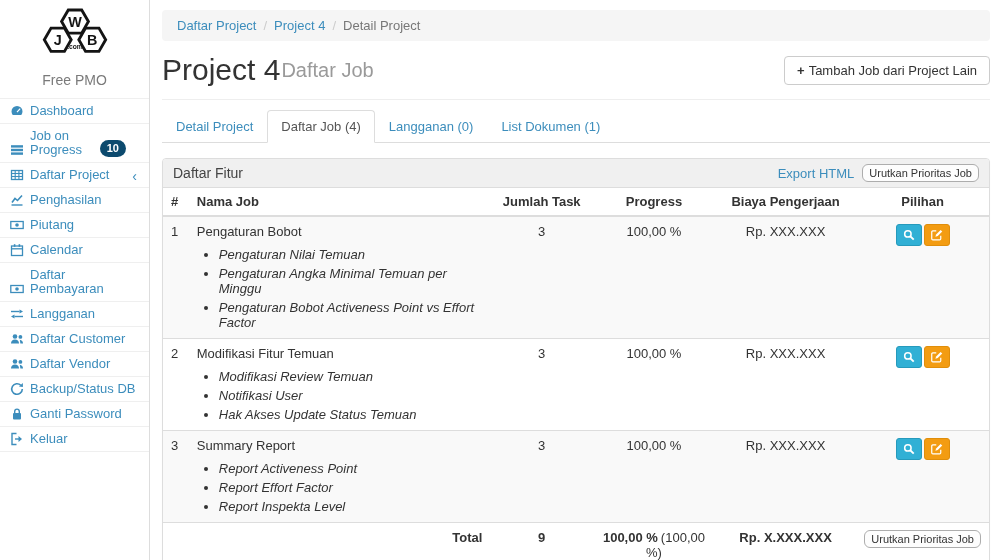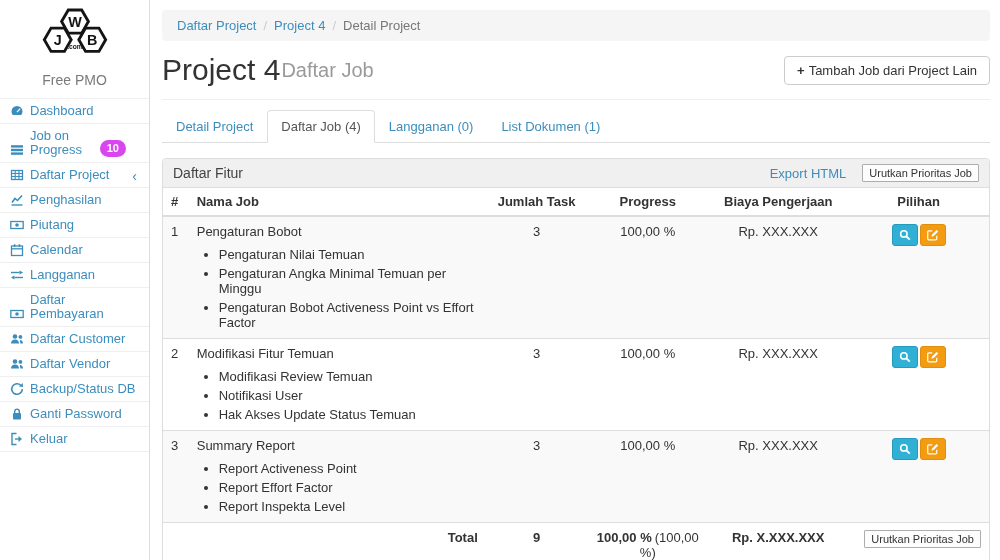--- a/index.html
+++ b/index.html
@@ -10,21 +10,21 @@
   
   .sidebar { width:150px; min-width:150px; border-right:1px solid #ddd; background:#fff; }
   .logo-wrap { text-align:center; padding:6px 0 2px; }
   .brand { text-align:center; color:#7a7a7a; font-size:14px; padding:4px 0 10px; }
   .menu { display:flex; flex-direction:column; }
   .menu-item { display:flex; align-items:flex-end; gap:6px; padding:5px 9px;
     border-top:1px solid #efefef; color:#3c8dbc; font-size:13px; text-decoration:none;
     line-height:14px; cursor:pointer; }
   .menu-item:last-child { border-bottom:1px solid #efefef; }
   .mi { width:15px; height:14px; display:inline-flex; align-items:center; justify-content:center; color:#3c8dbc; flex:none; }
-  .badge { margin-left:auto; margin-right:14px; background:#d946ef; color:#fff; font-size:11px;
+  .badge { margin-left:auto; margin-right:14px; background:#0c4a6e; color:#fff; font-size:11px;
     line-height:11px; padding:3px 7px; border-radius:9px; font-weight:bold; }
   .chev { margin-left:auto; margin-right:3px; color:#3c8dbc; font-size:14px; line-height:12px; }
 
   
   .main { flex:1; padding:10px 10px 0 12px; }
   .breadcrumb { background:#f5f5f5; border-radius:4px; padding:8px 15px; font-size:13px;
     display:flex; gap:7px; align-items:center; }
   .crumb-link { color:#3c8dbc; text-decoration:none; cursor:pointer; }
   .crumb-sep { color:#ccc; }
   .crumb-current { color:#777; }
@@ -46,35 +46,35 @@
   .tab.active { background:#fff; border-color:#ddd #ddd #fff #ddd; color:#555; cursor:default; }
 
   
   .panel { margin-top:15px; border:1px solid #ddd; border-radius:4px;
     box-shadow:0 1px 1px rgba(0,0,0,.05); background:#fff; }
   .panel-heading { background:#f0f0f0; border-bottom:1px solid #ddd; padding:5px 10px;
     display:flex; align-items:center; border-radius:3px 3px 0 0; min-height:29px; }
   .panel-title { font-size:14px; color:#444; }
   .panel-tools { margin-left:auto; display:flex; align-items:center; gap:8px; }
   .export-link { color:#3c8dbc; font-size:13px; text-decoration:none; cursor:pointer; }
-  .btn-xs { font-size:11px; padding:2px 6px; border-radius:1px; border:1px solid #adadad;
-    background:#fdfdfd; color:#333; cursor:pointer; font-family:inherit; white-space:nowrap;margin-left:8px; }
+  .btn-xs { font-size:11px; padding:2px 6px; border-radius:6px; border:1px solid #adadad;
+    background:#fdfdfd; color:#333; cursor:pointer; font-family:inherit; white-space:nowrap; }
 
   table { width:100%; border-collapse:collapse; font-size:13px; }
   th { padding:6px 8px; border-bottom:2px solid #ddd; text-align:left; font-weight:bold; }
   td { padding:7px 8px; border-top:1px solid #ddd; vertical-align:top; }
   thead tr { background:#fff; }
   tbody tr:nth-child(odd) { background:#f9f9f9; }
   tfoot tr { background:#fff; }
   tfoot td { border-top:1px solid #ddd; }
   .c { text-align:center; }
   .r { text-align:right; }
   .b { font-weight:bold; }
   .sub-list { margin:4px 0 1px 22px; }
-  .sub-list li { padding-top:4px; color:#333; }
+  .sub-list li { padding-top:4px; color:#333;font-style:italic; }
   .muted2 { color:#333; margin-left:3px; }
 
   .btn-icon { display:inline-flex; align-items:center; justify-content:center;
     width:26px; height:22px; border-radius:3px; border:1px solid transparent;
     cursor:pointer; margin:0 1px; vertical-align:middle; }
   .btn-view { background:#31b0d5; border-color:#269abc; }
   .btn-edit { background:#f39c12; border-color:#e08e0b; }
 </style>
 </head>
 <body>
@@ -161,37 +161,37 @@
               <rect x="3.8" y="1.2" width="1.6" height="2.6" fill="currentColor"></rect>
               <rect x="8.6" y="1.2" width="1.6" height="2.6" fill="currentColor"></rect>
             </svg>
         </span>
         <span>Calendar</span>
       </a>
 
       <a class="menu-item">
         <span class="mi">
           <svg width="14" height="14" viewBox="0 0 14 14">
+              <rect x="0.8" y="3.5" width="12.4" height="7" fill="none" stroke="currentColor" stroke-width="1.3"></rect>
+              <circle cx="7" cy="7" r="1.8" fill="currentColor"></circle>
+            </svg>
+        </span>
+        <span>Daftar Pembayaran</span>
+      </a>
+
+      <a class="menu-item">
+        <span class="mi">
+          <svg width="14" height="14" viewBox="0 0 14 14">
               <rect x="1" y="3.8" width="8.5" height="1.4" fill="currentColor"></rect>
               <polygon points="9.5,2.5 13,4.5 9.5,6.5" fill="currentColor"></polygon>
               <rect x="4.5" y="8.8" width="8.5" height="1.4" fill="currentColor"></rect>
               <polygon points="4.5,7.5 1,9.5 4.5,11.5" fill="currentColor"></polygon>
             </svg>
         </span>
         <span>Langganan</span>
-      </a>
-
-      <a class="menu-item">
-        <span class="mi">
-          <svg width="14" height="14" viewBox="0 0 14 14">
-              <rect x="0.8" y="3.5" width="12.4" height="7" fill="none" stroke="currentColor" stroke-width="1.3"></rect>
-              <circle cx="7" cy="7" r="1.8" fill="currentColor"></circle>
-            </svg>
-        </span>
-        <span>Daftar Pembayaran</span>
       </a>
 
       <a class="menu-item">
         <span class="mi">
           <svg width="14" height="14" viewBox="0 0 14 14">
               <circle cx="5" cy="4.5" r="2.3" fill="currentColor"></circle>
               <path d="M1 11.5c0-2.5 1.8-4 4-4s4 1.5 4 4z" fill="currentColor"></path>
               <circle cx="10.4" cy="4.9" r="1.9" fill="currentColor"></circle>
               <path d="M9.8 7.7c1.9.3 3.2 1.7 3.2 3.8h-2.6z" fill="currentColor"></path>
             </svg>

